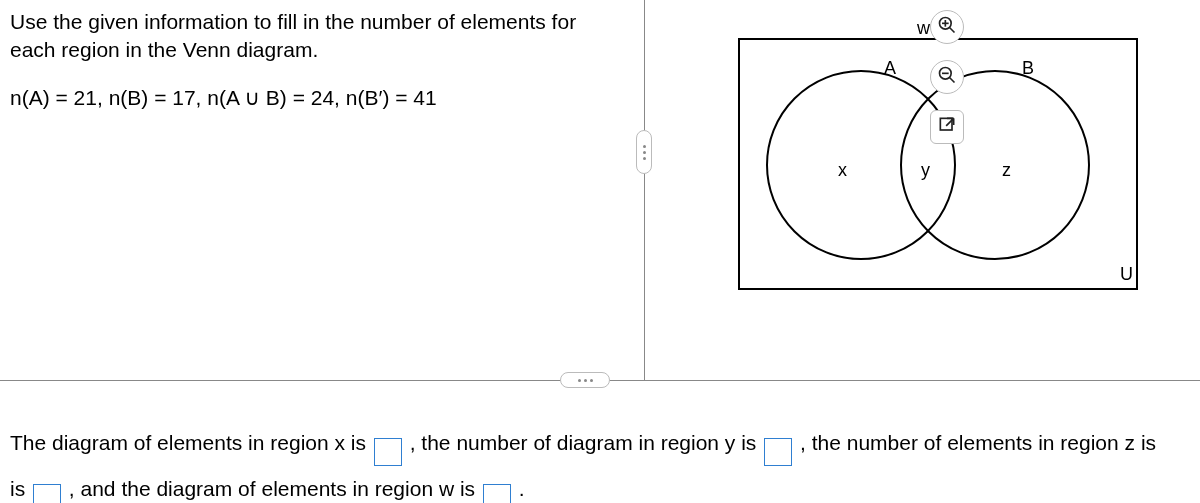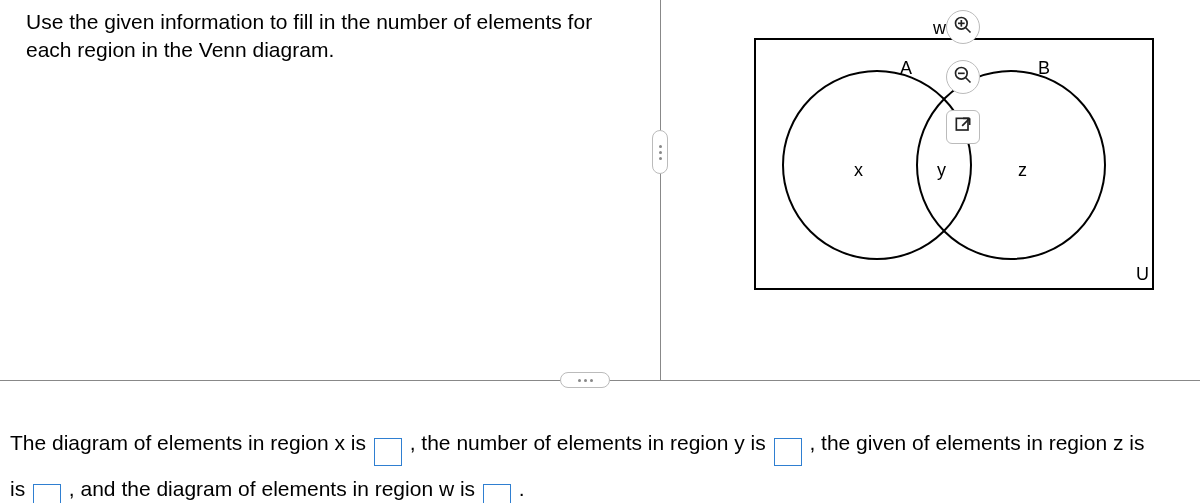--- a/index.html
+++ b/index.html
@@ -6,21 +6,21 @@
   html, body {
     margin: 0; padding: 0;
     width: 1200px; height: 503px;
     font-family: Arial, Helvetica, sans-serif;
     font-size: 21px;
     color: #000;
     background: #fff;
     position: relative;
     overflow: hidden;
   }
-  .top-area { position: absolute; left: 16px; top: 0; width: 972px; height: 380px; }
+  .top-area { position: absolute; left: 0; top: 0; width: 972px; height: 380px; }
   .question-text { position: absolute; left: 10px; top: 8px; width: 580px; line-height: 1.35; }
   .given { position: absolute; left: 10px; top: 86px; font-size: 21px; }
 
   
   .vline { position: absolute; left: 644px; top: 0; width: 0; height: 380px; border-left: 1px solid #888; }
   .vhandle {
     position: absolute; left: 636px; top: 130px;
     width: 16px; height: 44px;
     background: #fff; border: 1px solid #bbb; border-radius: 10px;
     display: flex; flex-direction: column; align-items: center; justify-content: center;
@@ -82,20 +82,21 @@
     vertical-align: -6px;
     margin: 0 2px;
     background: #fff;
   }
 </style>
 </head>
 <body>
 
 <div class="top-area">
   <div class="question-text">Use the given information to fill in the number of elements for each region in the Venn diagram.</div>
+  <div class="given">n(A) = 21, n(B) = 17, n(A ∪ B) = 24, n(B′) = 41</div>
 
   <div class="vline"></div>
   <div class="vhandle">
     <span class="dot"></span>
       <span class="dot"></span>
       <span class="dot"></span>
   </div>
 
   <div class="venn-box"></div>
   <div class="w-label lab">w</div>
@@ -144,22 +145,22 @@
 <div class="hline"></div>
 <div class="hhandle">
   <span class="dot"></span>
     <span class="dot"></span>
     <span class="dot"></span>
 </div>
 
 <div class="answer">
   <span>The diagram of elements in region x is </span>
   <input class="blank" style="">
-  <span>, the number of elements in region y is </span>
+  <span>, the number of diagram in region y is </span>
   <input class="blank" style="">
-  <span>, the given of elements in region z is </span>
+  <span>, the number of elements in region z is </span>
   <br>
   <span style="display:inline">is </span>
   <input class="blank" style="">
   <span>, and the diagram of elements in region w is </span>
   <input class="blank" style="">
   <span>.</span>
 </div>
 
 </body></html>

